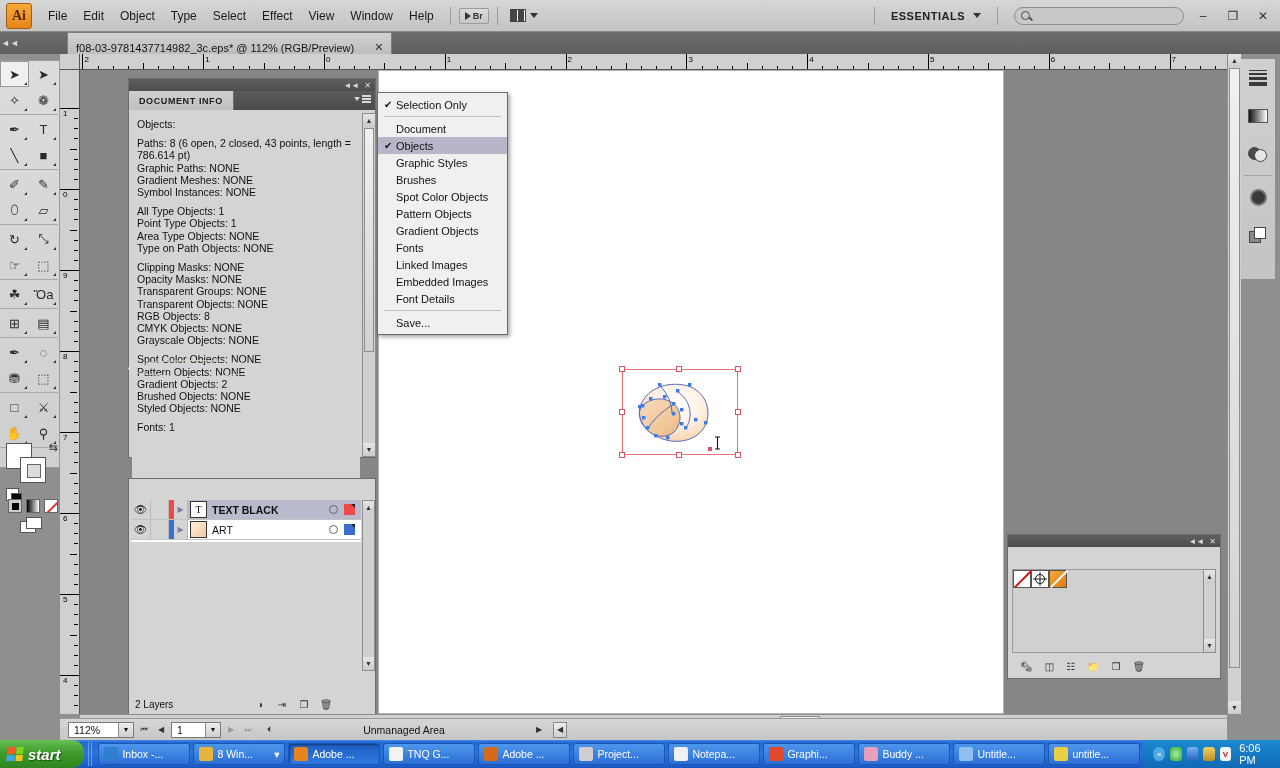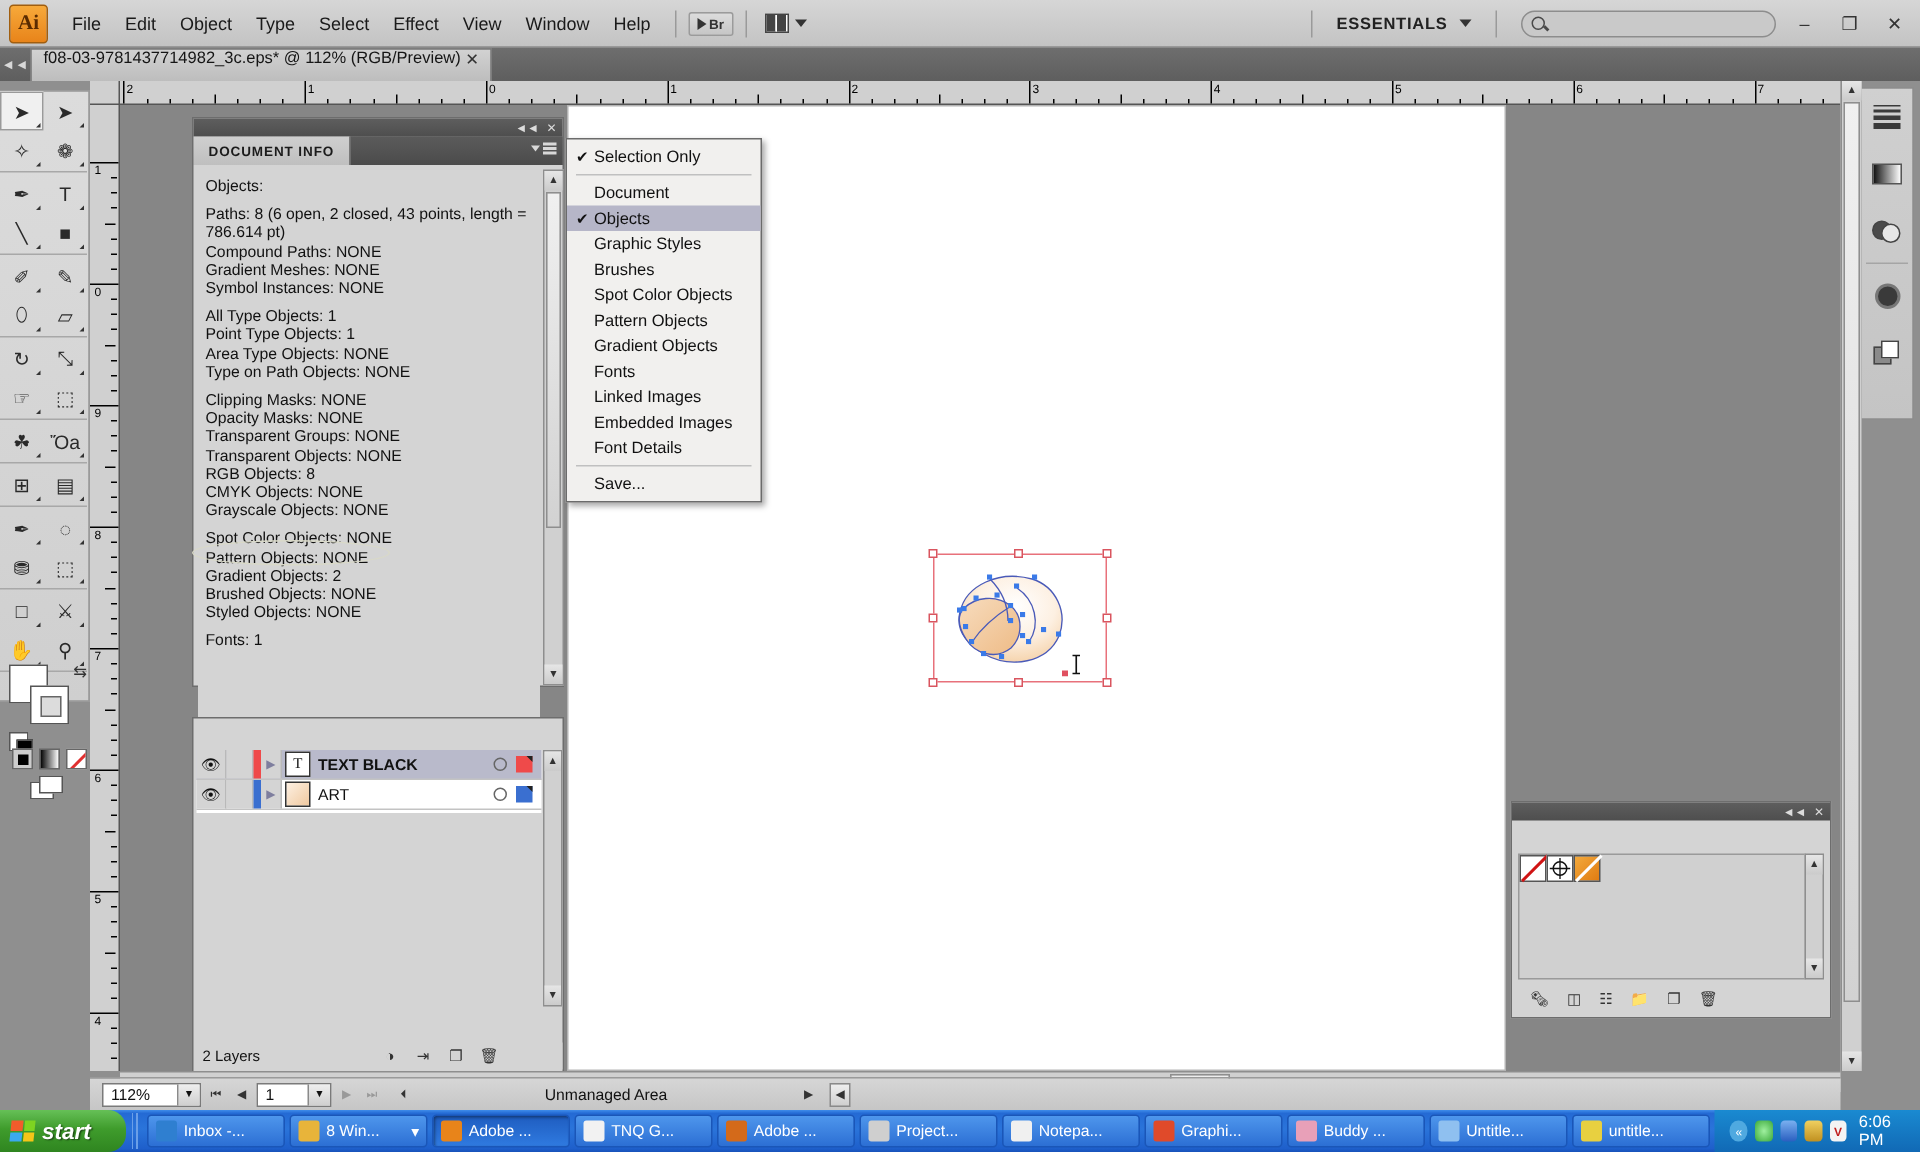--- a/index.html
+++ b/index.html
@@ -51,24 +51,24 @@
   .wbtn { width:22px;height:18px;display:flex;align-items:center;justify-content:center;color:#333;font-size:12px; }
 
   
   .tabbar {
     position:absolute; left:0; top:32px; width:1280px; height:22px;
     background: linear-gradient(#6e6e6e,#5e5e5e);
     display:flex; align-items:flex-end;
   }
   .tab-collapse{ width:20px;height:22px;display:flex;align-items:center;justify-content:center;color:#d8d8d8;font-size:9px;}
   .doc-tab {
-    height:22px; display:flex; align-items:flex-start; gap:3px; padding:0 8px;
+    height:22px; display:flex; align-items:flex-end; gap:20px; padding:0 8px;
     background: linear-gradient(#d2d2d2,#bdbdbd);
     border:1px solid #7d7d7d; border-bottom:none;
-    font-size:11px; color:#151515;
+    font-size:11px; color:#151515;margin-left:47px;
   }
   .doc-tab .x { font-size:11px; color:#333; }
 
   
   .ruler-corner { position:absolute; left:60px; top:54px; width:20px; height:16px;
     background:#d0d0d0; border-right:1px solid #555; border-bottom:1px solid #555; }
   .hruler { position:absolute; left:80px; top:54px; width:1147px; height:16px;
     background:#d0d0d0; border-bottom:1px solid #555; overflow:hidden; }
   .vruler { position:absolute; left:60px; top:70px; width:20px; height:644px;
     background:#d0d0d0; border-right:1px solid #555; overflow:hidden; }
@@ -698,21 +698,21 @@
               <i></i>
             </span>
         </span>
       </div>
     </div>
     <div class="di-body" id="di-body">
         <div>Objects:</div>
         <div class="di-gap"></div>
         <div>Paths: 8 (6 open, 2 closed, 43 points, length =</div>
         <div>786.614 pt)</div>
-        <div>Compound Paths: NONE</div>
+        <div>Graphic Paths: NONE</div>
         <div>Gradient Meshes: NONE</div>
         <div>Symbol Instances: NONE</div>
         <div class="di-gap"></div>
         <div>All Type Objects: 1</div>
         <div>Point Type Objects: 1</div>
         <div>Area Type Objects: NONE</div>
         <div>Type on Path Objects: NONE</div>
         <div class="di-gap"></div>
         <div>Clipping Masks: NONE</div>
         <div>Opacity Masks: NONE</div>

